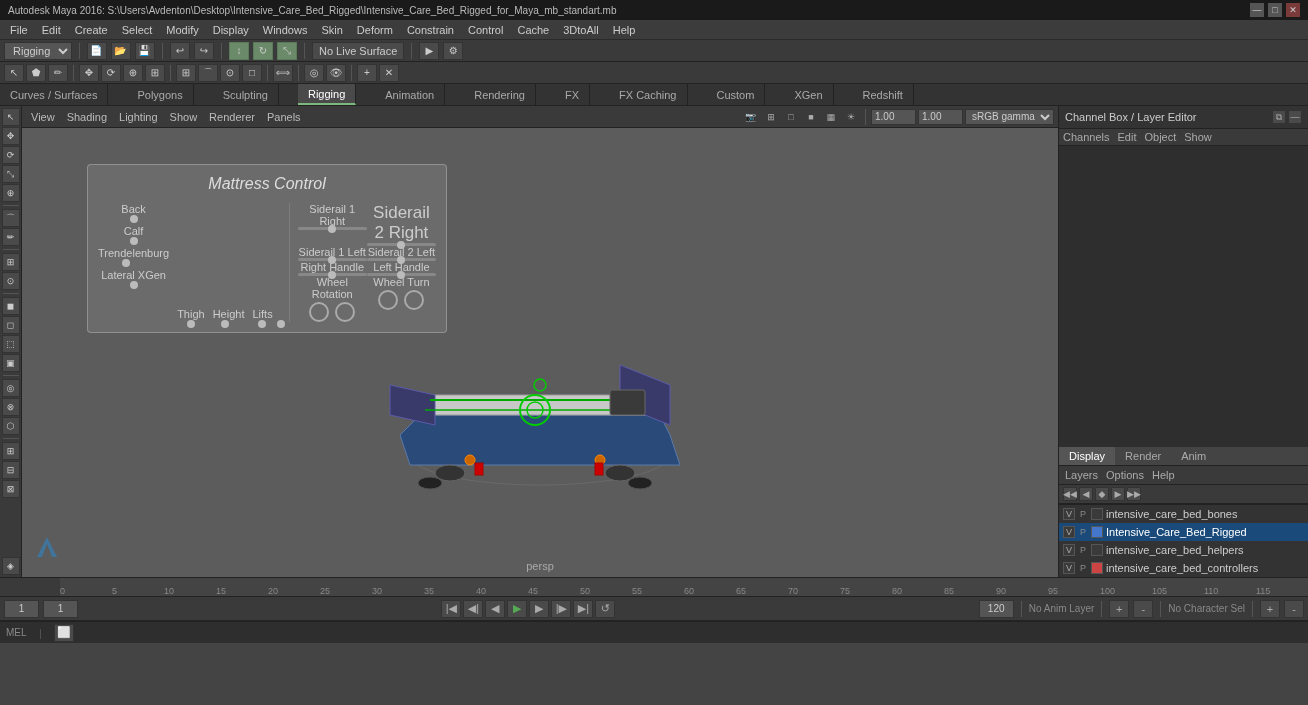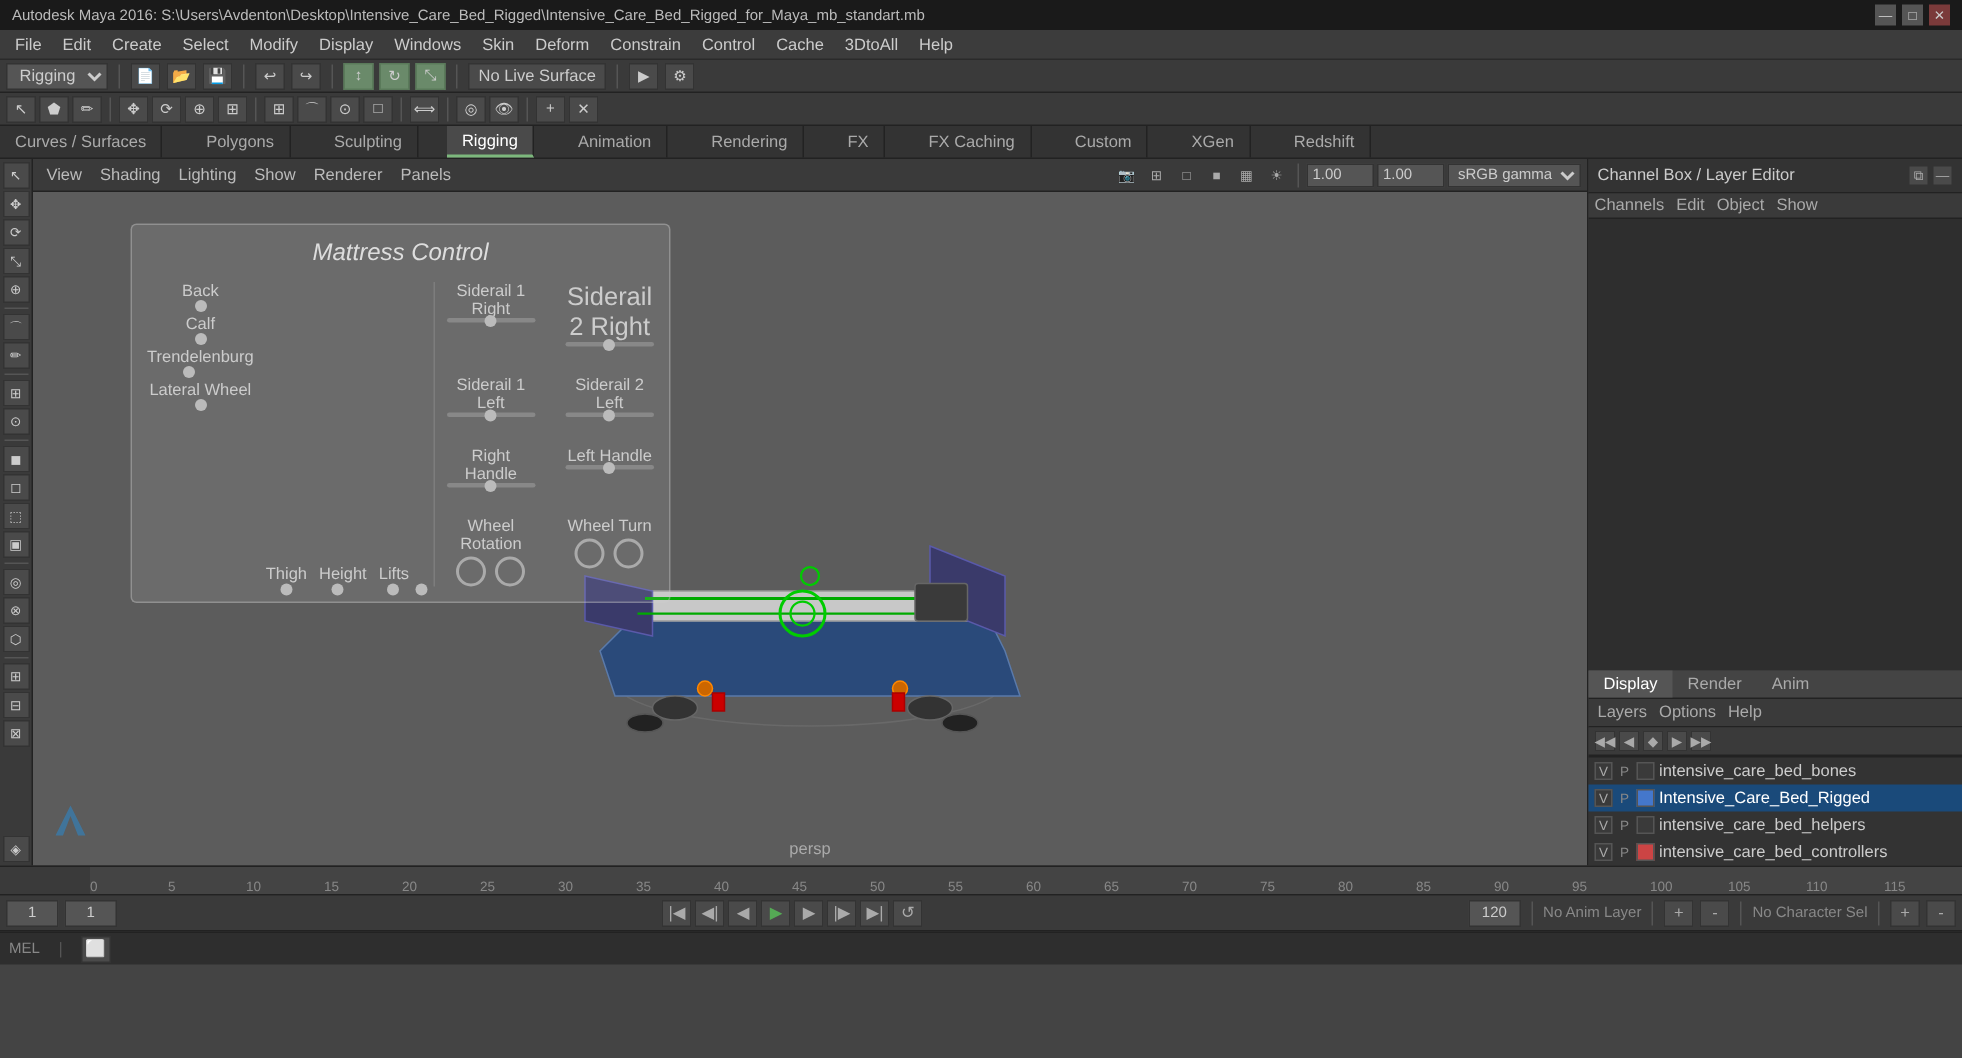--- a/index.html
+++ b/index.html
@@ -212,21 +212,21 @@
       border: 1px solid #333;
       color: #ccc;
       height: 16px;
       font-size: 10px;
       padding: 0 2px;
     }
 
     
     #mattress-panel {
       position: absolute;
-      top: 21px;
+      top: 36px;
       left: 65px;
       width: 360px;
       background: rgba(220, 220, 220, 0.12);
       border: 1px solid rgba(200,200,200,0.4);
       border-radius: 4px;
       padding: 10px;
       z-index: 5;
     }
     .mp-title {
       text-align: center;
@@ -682,21 +682,21 @@
                   <div class="mp-slider-thumb" style="left:50%"></div>
                 </div>
               </div>
               <div class="mp-section">
                 <div class="mp-section-label">Trendelenburg</div>
                 <div class="mp-slider">
                   <div class="mp-slider-thumb" style="left:40%"></div>
                 </div>
               </div>
               <div class="mp-section">
-                <div class="mp-section-label">Lateral Wheel</div>
+                <div class="mp-section-label">Lateral XGen</div>
                 <div class="mp-slider">
                   <div class="mp-slider-thumb" style="left:50%"></div>
                 </div>
               </div>
             </div>
 
             <div style="display:flex; flex-direction:row; gap:8px; flex:1;align-items:flex-end;">
               <div class="mp-section">
                 <div class="mp-section-label">Thigh</div>
                 <div class="mp-slider">
@@ -718,21 +718,21 @@
               <div class="mp-section">
                 <div class="mp-section-label"></div>
                 <div class="mp-slider">
                   <div class="mp-slider-thumb" style="left:50%"></div>
                 </div>
               </div>
             </div>
           </div>
 
           <div style="flex:1; display:flex; flex-direction:column; gap:4px; border-left:1px solid rgba(200,200,200,0.2); padding-left:8px;">
-            <div style="display:grid; grid-template-columns:1fr 1fr; gap:20px;">
+            <div style="display:grid; grid-template-columns:1fr 1fr; gap:0;">
               <div>
                 <div style="font-size:11px; color:#ccc; text-align:center;">Siderail 1 Right</div>
                 <div class="mp-right-slider" style="width:100%;">
                   <div class="mp-slider-thumb" style="left:50%"></div>
                 </div>
               </div>
               <div>
                 <div style="font-size:17px; color:#ccc; text-align:center;">Siderail 2 Right</div>
                 <div class="mp-right-slider" style="width:100%;">
                   <div class="mp-slider-thumb" style="left:50%"></div>

